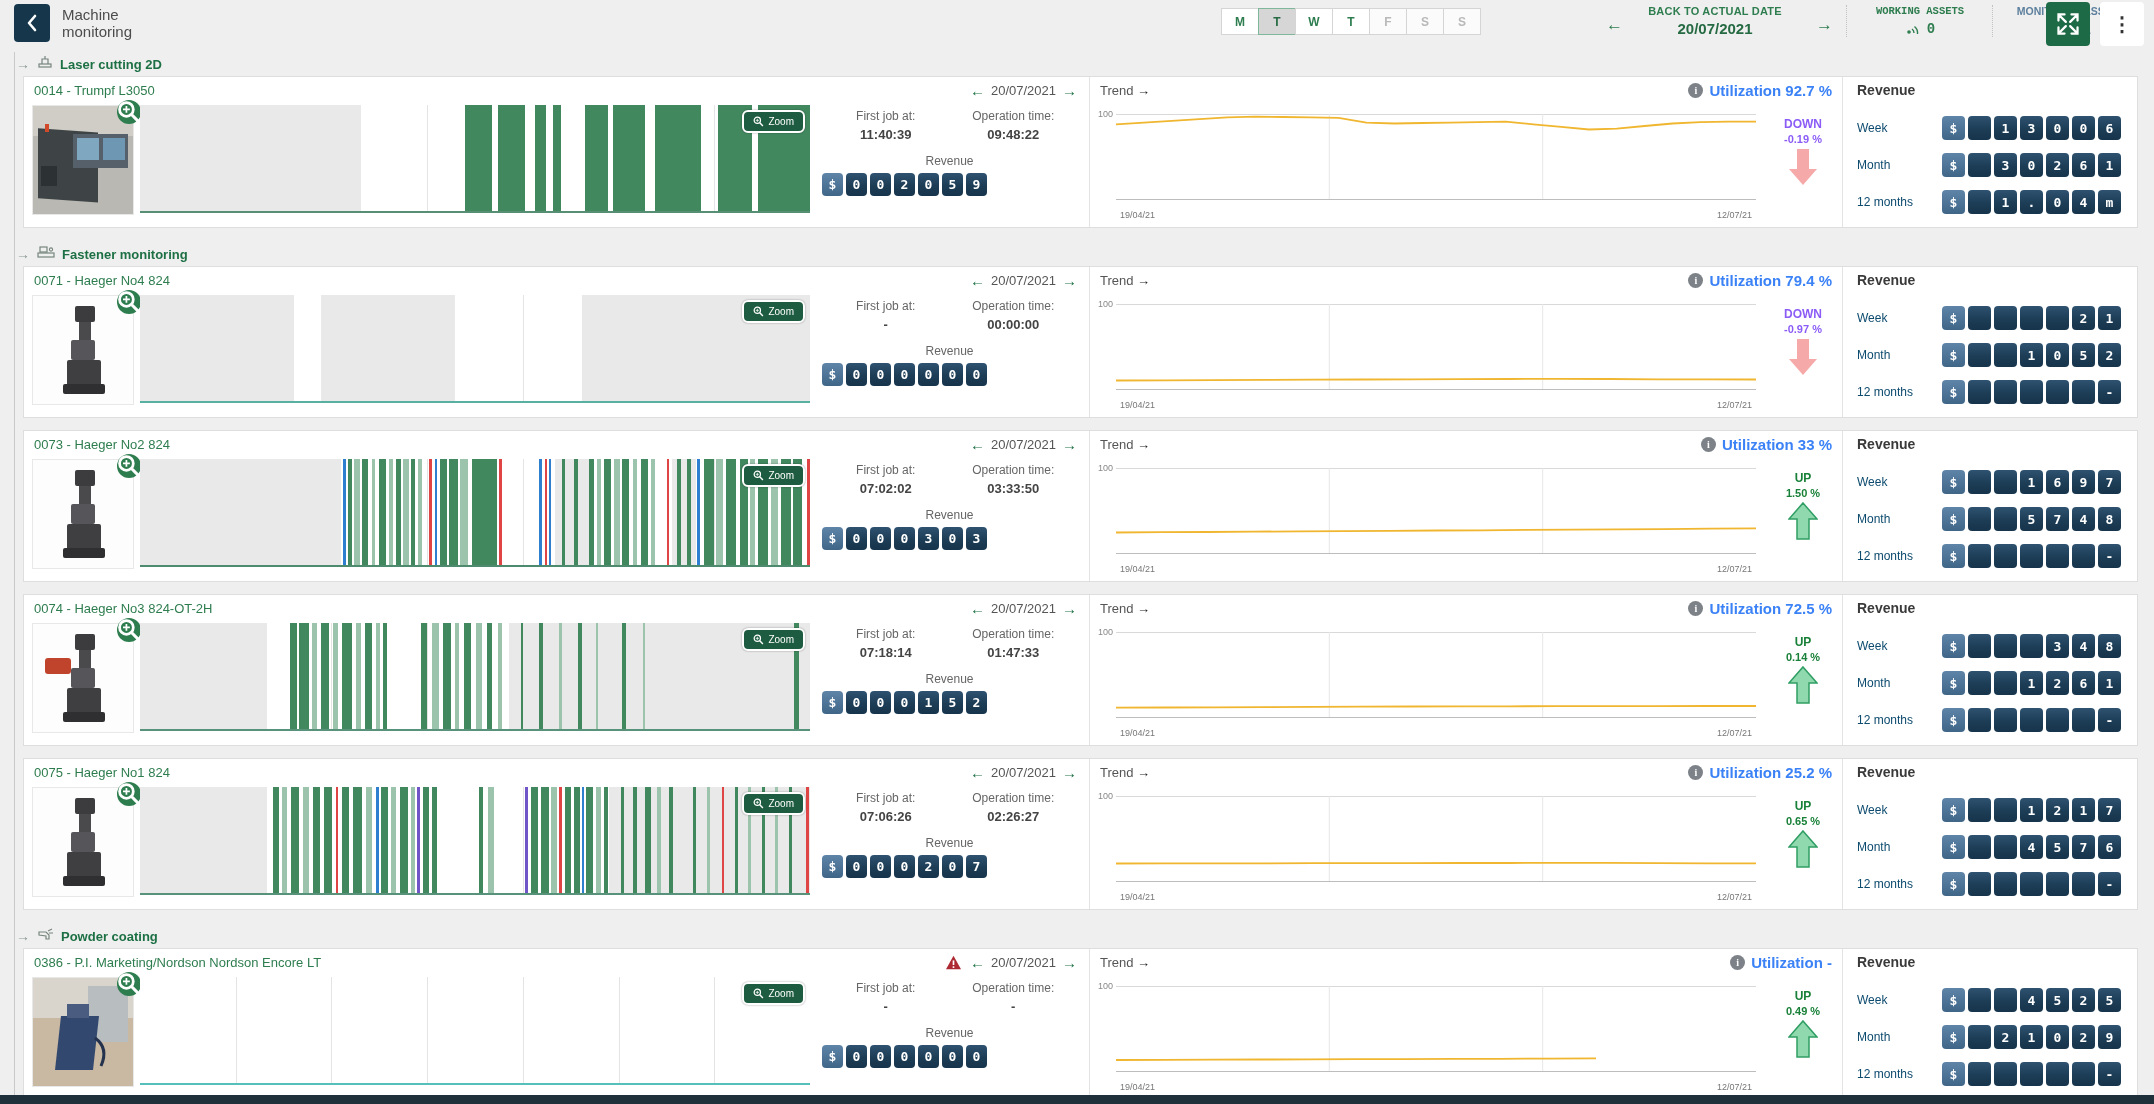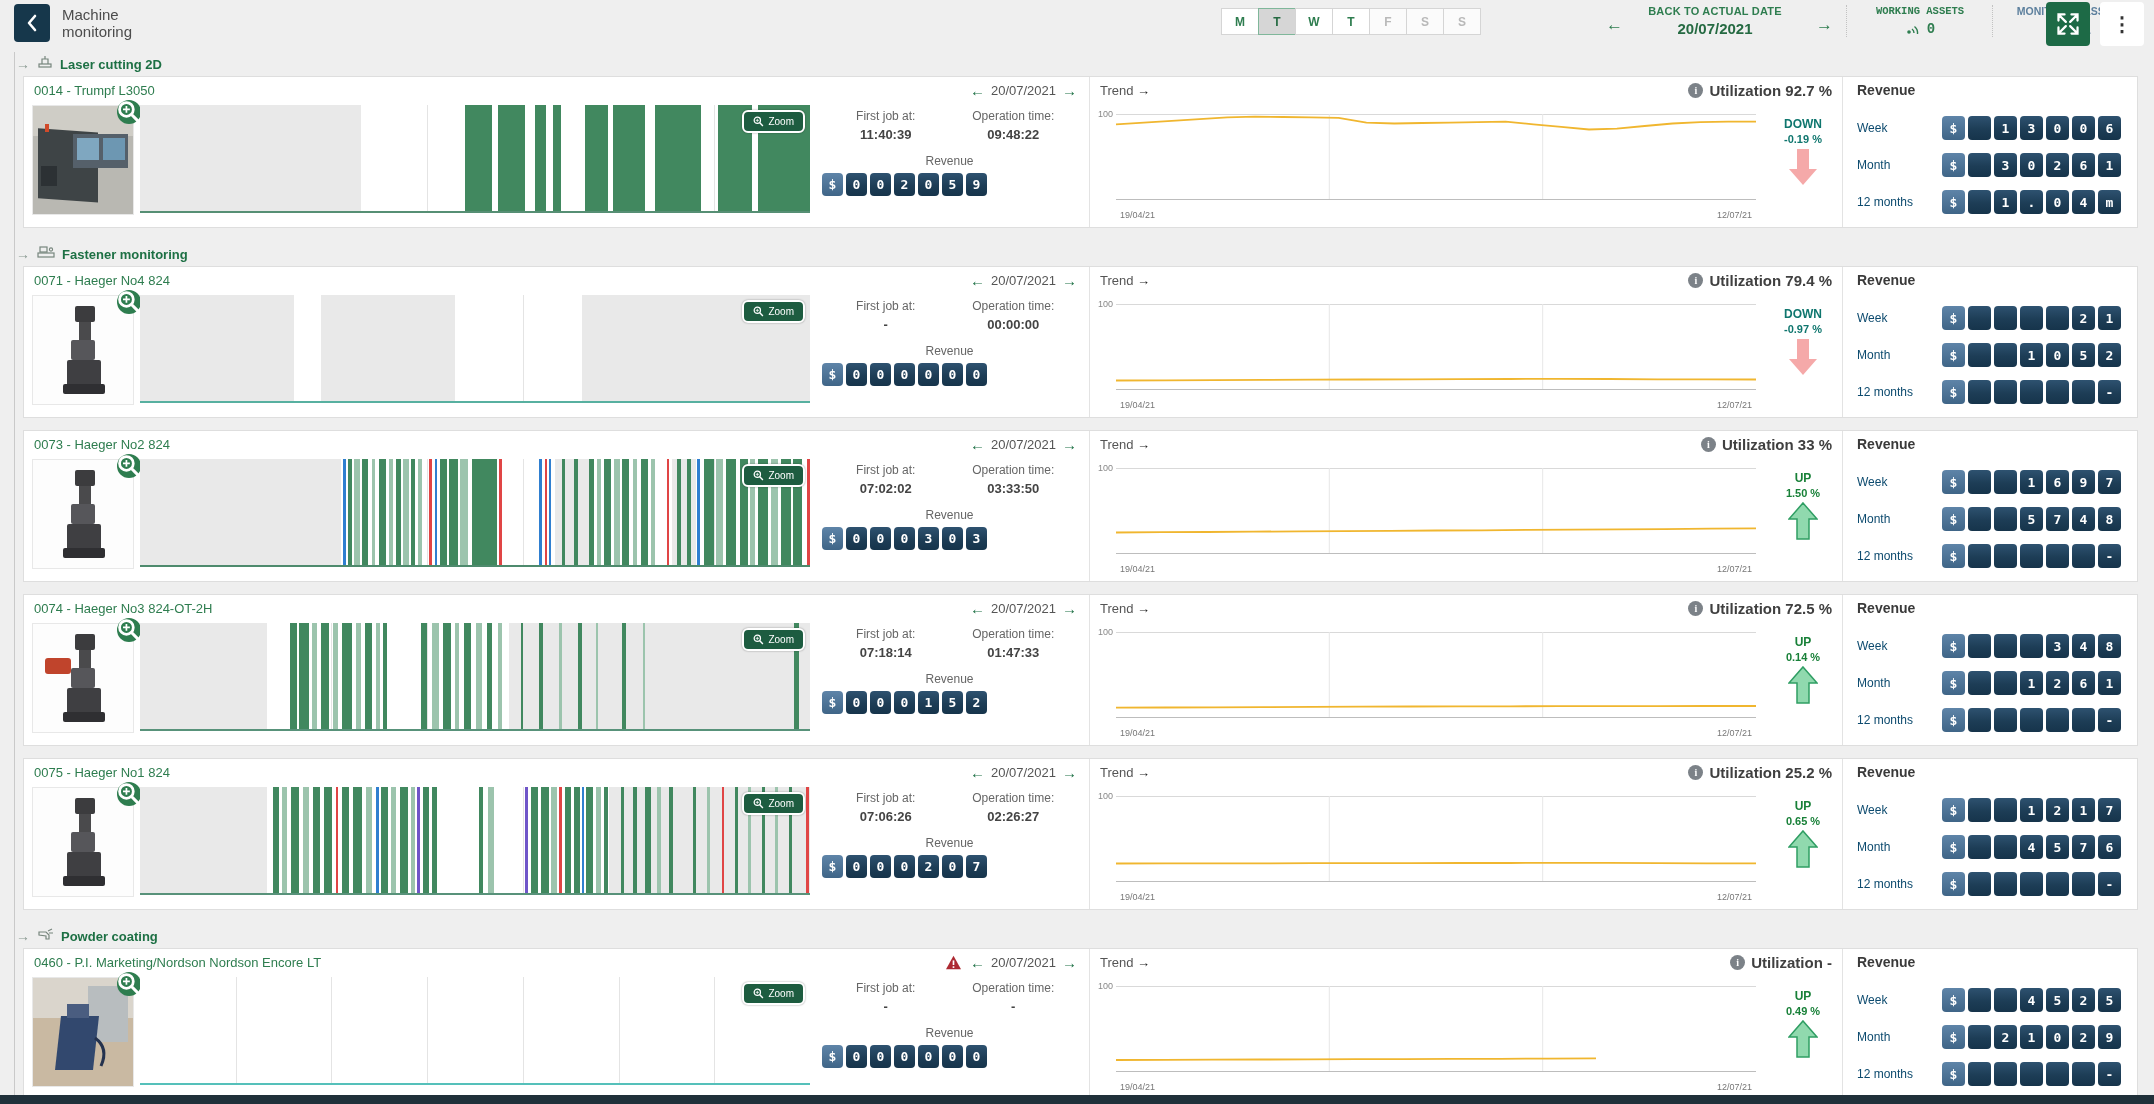--- a/index.html
+++ b/index.html
@@ -61,35 +61,35 @@
   .cell{width:21px;height:23px;border-radius:4px;background:linear-gradient(180deg,#2e5270 0%,#1d3d56 55%,#16344b 100%);color:#fff;font-size:13px;font-weight:bold;display:flex;align-items:center;justify-content:center;font-family:"DejaVu Sans Mono",monospace;}
   .cell.dollar{background:linear-gradient(180deg,#5e84a8,#3f6587);}
   .counter.big .cell{width:23px;height:24px;}
 
   
   .trend-title{display:flex;align-items:center;height:26px;padding:0 10px;}
   .trend-lbl{font-size:13px;color:#555;}
   .trend-lbl b{color:#222;}
   .util{margin-left:auto;display:flex;align-items:center;gap:6px;}
   .info-ic{width:15px;height:15px;border-radius:50%;background:#7c8288;color:#fff;font-size:10px;font-weight:bold;display:flex;align-items:center;justify-content:center;font-family:"Liberation Serif",serif;cursor:pointer;}
-  .util-txt{font-size:15px;font-weight:bold;color:#404040;}
+  .util-txt{font-size:15px;font-weight:bold;color:#3b82f6;}
   .chart-zone{position:absolute;top:30px;left:10px;width:660px;height:112px;}
   .ylab{position:absolute;left:-2px;top:2px;font-size:9px;color:#888;}
   .spark-wrap{position:absolute;left:16px;top:7px;width:640px;height:86px;}
   .gtop{stroke:#d9d9d9;stroke-width:1;}
   .gv{stroke:#e7e7e7;stroke-width:1;}
   .gbot{stroke:#bdbdbd;stroke-width:1;}
   .tline{fill:none;stroke:#f0b62f;stroke-width:1.8;}
   .xlab{position:absolute;top:96px;font-size:9px;color:#777;}
   .xlab.l{left:4px;} .xlab.r{right:4px;}
   .updown{position:absolute;right:0;top:40px;width:78px;display:flex;flex-direction:column;align-items:center;gap:2px;}
   .ud-word{font-size:12px;font-weight:bold;}
   .ud-val{font-size:11px;font-weight:bold;}
   .up .ud-word,.up .ud-val{color:#188038;}
-  .down .ud-word,.down .ud-val{color:#0f766e;text-align:right;}
+  .down .ud-word,.down .ud-val{color:#8b5cf6;text-align:right;}
 
   
   .rev-title{height:26px;display:flex;align-items:center;padding-left:14px;font-size:14px;font-weight:bold;color:#3a3a3a;}
   .rev-rows{position:absolute;top:36px;left:14px;right:16px;}
   .rev-row{display:flex;align-items:center;height:30px;margin-bottom:7px;}
   .rev-row .rl{font-size:12px;color:#0c4a6e;}
   .rev-row .counter{margin-left:auto;margin-top:0;}
 
   .warn-ic{display:flex;align-items:center;margin-right:2px;cursor:pointer;}
 
@@ -1026,21 +1026,21 @@
       <span class="sec-arrow">→</span>
       <span><svg width="17" height="14" viewBox="0 0 17 14">
               <path d="M2 5 h7 l3 3 v4 h-3 v-3 l-7 -1 Z" fill="none" stroke="#76857c" stroke-width="1.2"></path>
               <path d="M11 4 l4 -2 M12 6 l4 0" stroke="#76857c" stroke-width="1.1"></path>
             </svg></span>
       <span class="sec-name">Powder coating</span>
     </div>
         <div class="card">
     <div class="col-left">
       <div class="name-row">
-        <span class="m-name">0460 - P.I. Marketing/Nordson Nordson Encore LT</span>
+        <span class="m-name">0386 - P.I. Marketing/Nordson Nordson Encore LT</span>
         <span class="name-spacer"></span>
         <span class="date-nav">
           <span class="warn-ic">
                   <svg width="17" height="15" viewBox="0 0 20 18">
                     <path d="M10 1 L19 17 H1 Z" fill="#ad2a32"></path>
                     <rect x="9" y="6.5" width="2" height="5.5" fill="#fff"></rect>
                     <rect x="9" y="13.5" width="2" height="2" fill="#fff"></rect>
                   </svg>
                 </span>
           <button class="ar">←</button>

